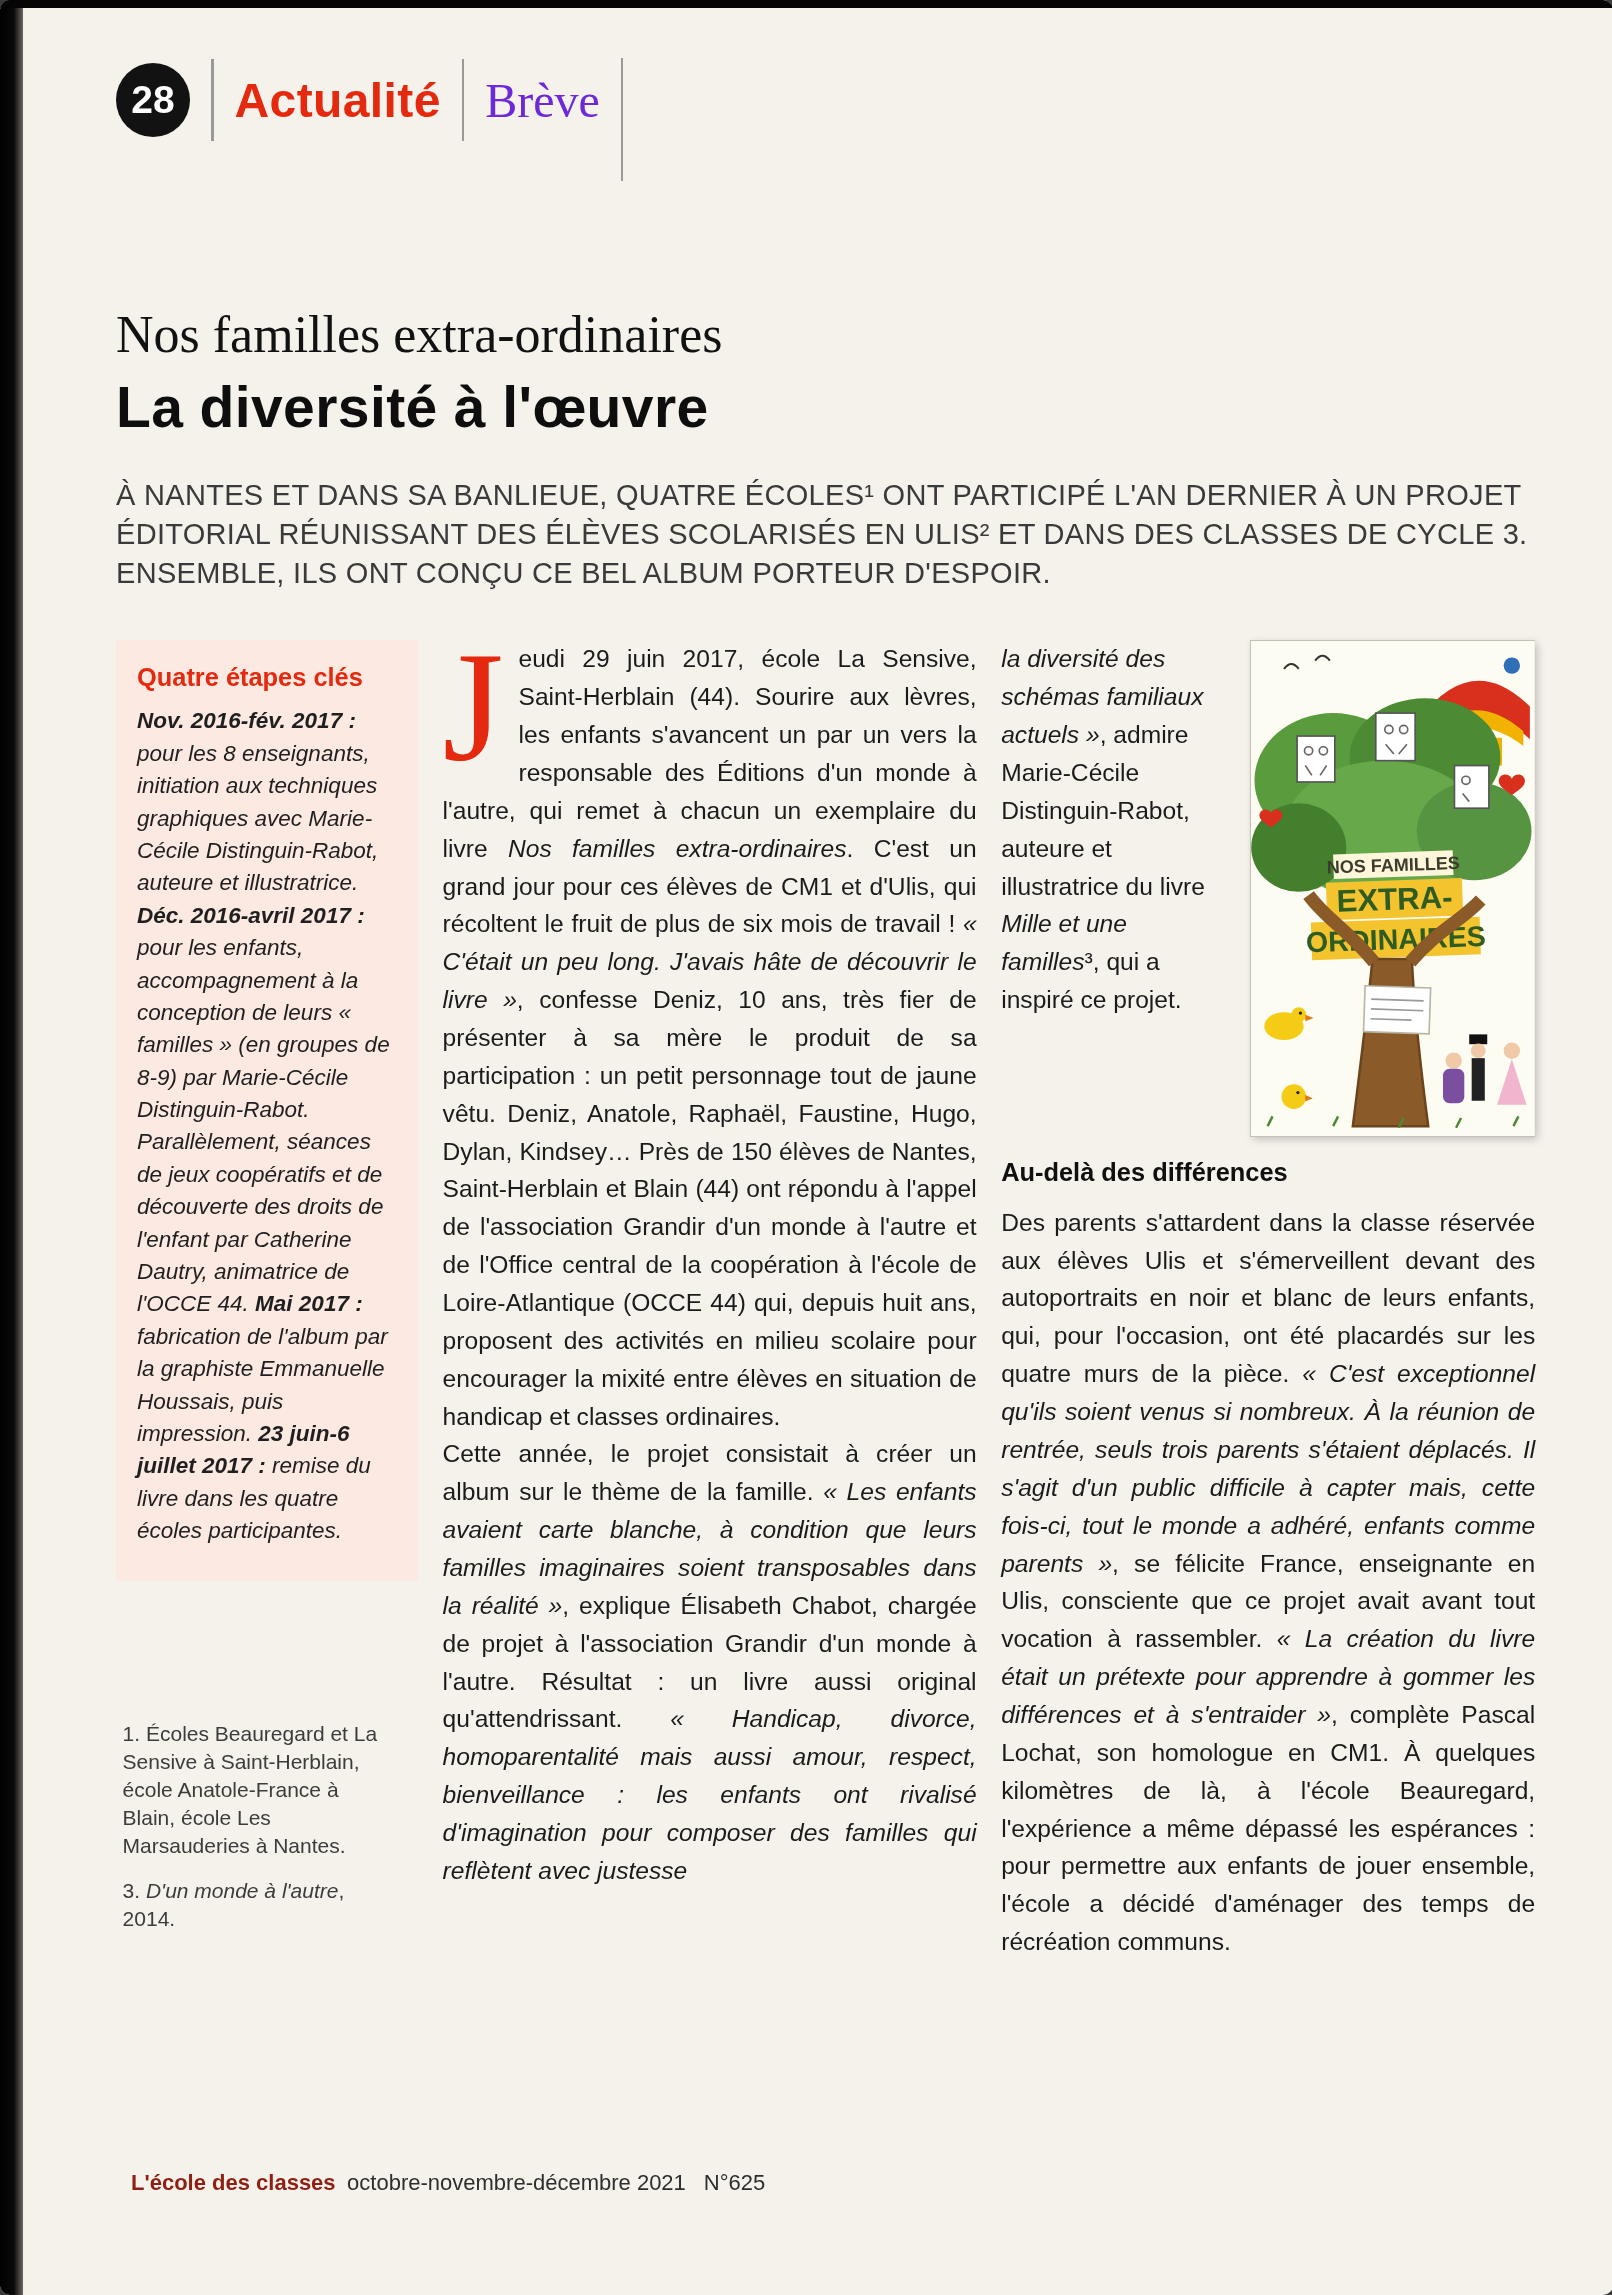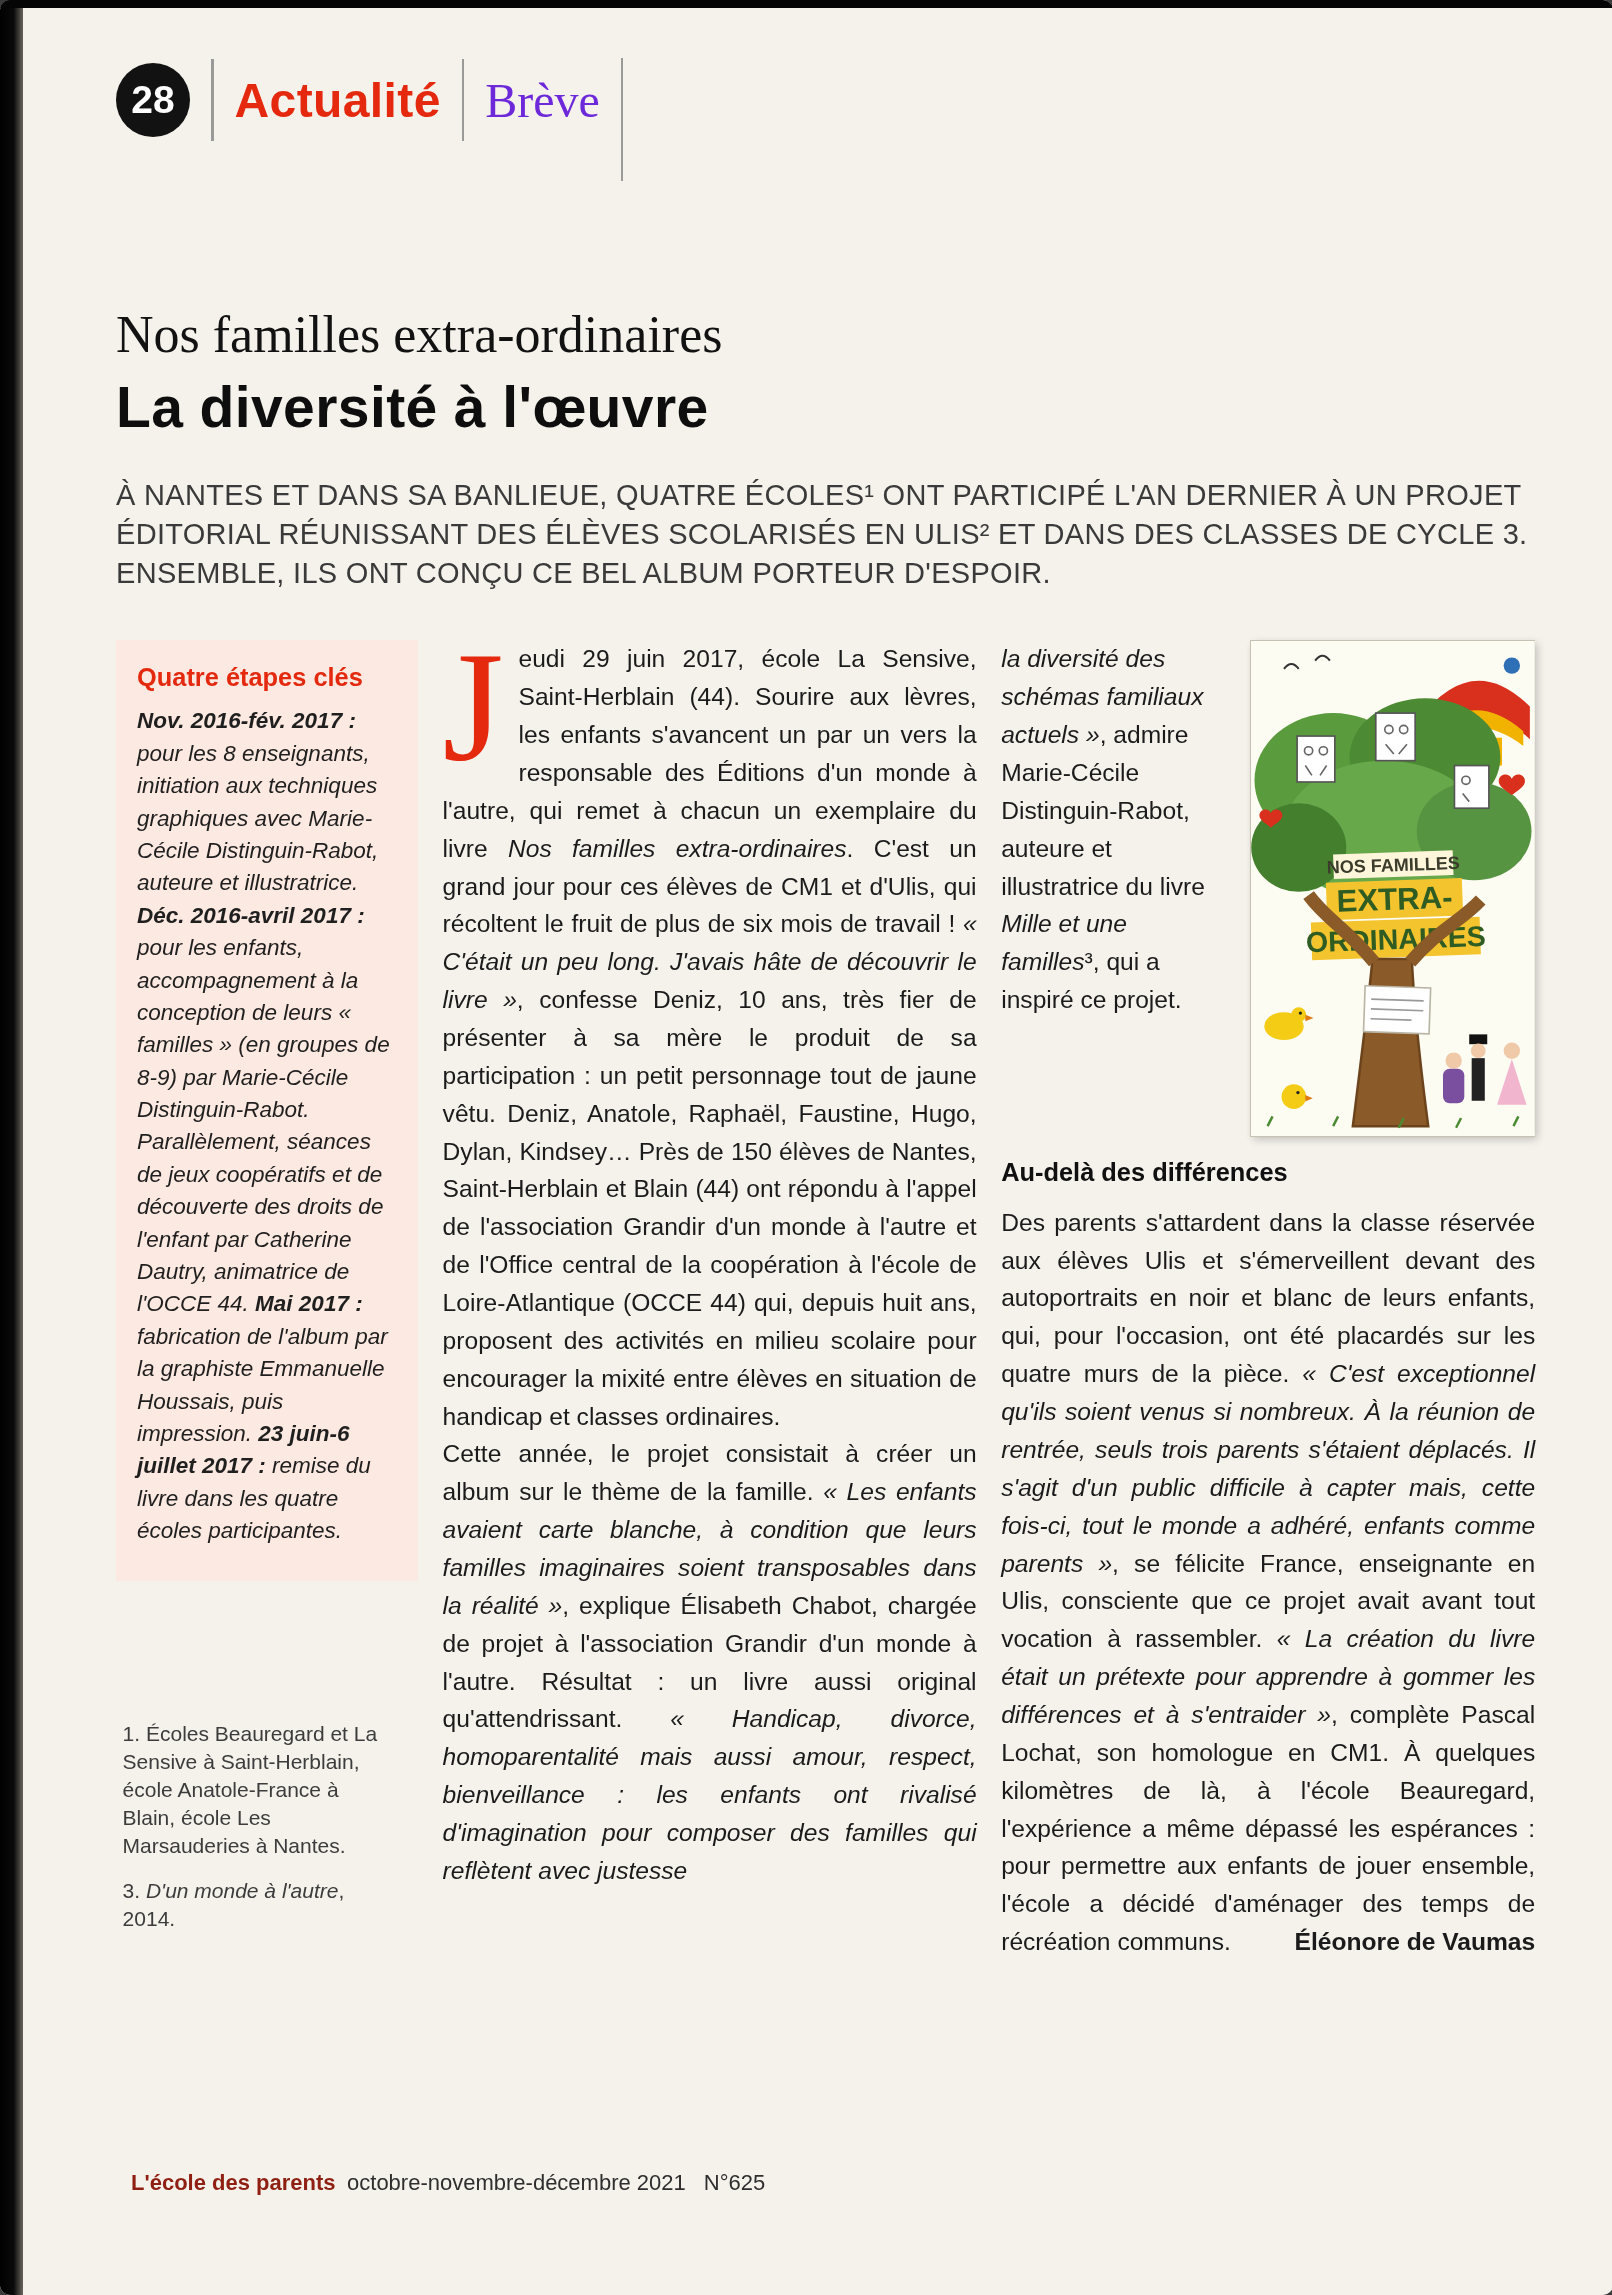--- a/index.html
+++ b/index.html
@@ -205,22 +205,21 @@
                 <path d="M100,592 l6,-12"></path>
                 <path d="M180,594 l6,-12"></path>
               <path d="M250,594 l6,-12"></path>
                 <path d="M320,592 l6,-12"></path>
             </g>
           </svg>
         </div>
         <p class="rc-lead"><span class="it">la diversité des schémas familiaux actuels »</span><span>, admire Marie-Cécile Distinguin-Rabot, auteure et illustratrice du livre </span><span class="it">Mille et une familles</span><span>³, qui a inspiré ce projet.</span></p>
         <h2 class="rc-heading">Au-delà des différences</h2>
         <p class="body-text"><span>Des parents s'attardent dans la classe réservée aux élèves Ulis et s'émerveillent devant des autoportraits en noir et blanc de leurs enfants, qui, pour l'occasion, ont été placardés sur les quatre murs de la pièce. </span><span class="it">« C'est exceptionnel qu'ils soient venus si nombreux. À la réunion de rentrée, seuls trois parents s'étaient déplacés. Il s'agit d'un public difficile à capter mais, cette fois-ci, tout le monde a adhéré, enfants comme parents »</span><span>, se félicite France, enseignante en Ulis, consciente que ce projet avait avant tout vocation à rassembler. </span><span class="it">« La création du livre était un prétexte pour apprendre à gommer les différences et à s'entraider »</span><span>, complète Pascal Lochat, son homologue en CM1. À quelques kilomètres de là, à l'école Beauregard, l'expérience a même dépassé les espérances : pour permettre aux enfants de jouer ensemble, l'école a décidé d'aménager des temps de récréation communs.</span></p>
-        <div class="byline">Éléonore de Vaumas</div>
       </div>
     </main>
   </div>
 
   <div class="footer">
-    <span class="brand">L'école des parents</span><span class="date">octobre-novembre-décembre 2021</span><span class="issue">N°625</span>
+    <span class="brand">L'école des classes</span><span class="date">octobre-novembre-décembre 2021</span><span class="issue">N°625</span>
   </div>
 </div>
 
 
 </body></html>

